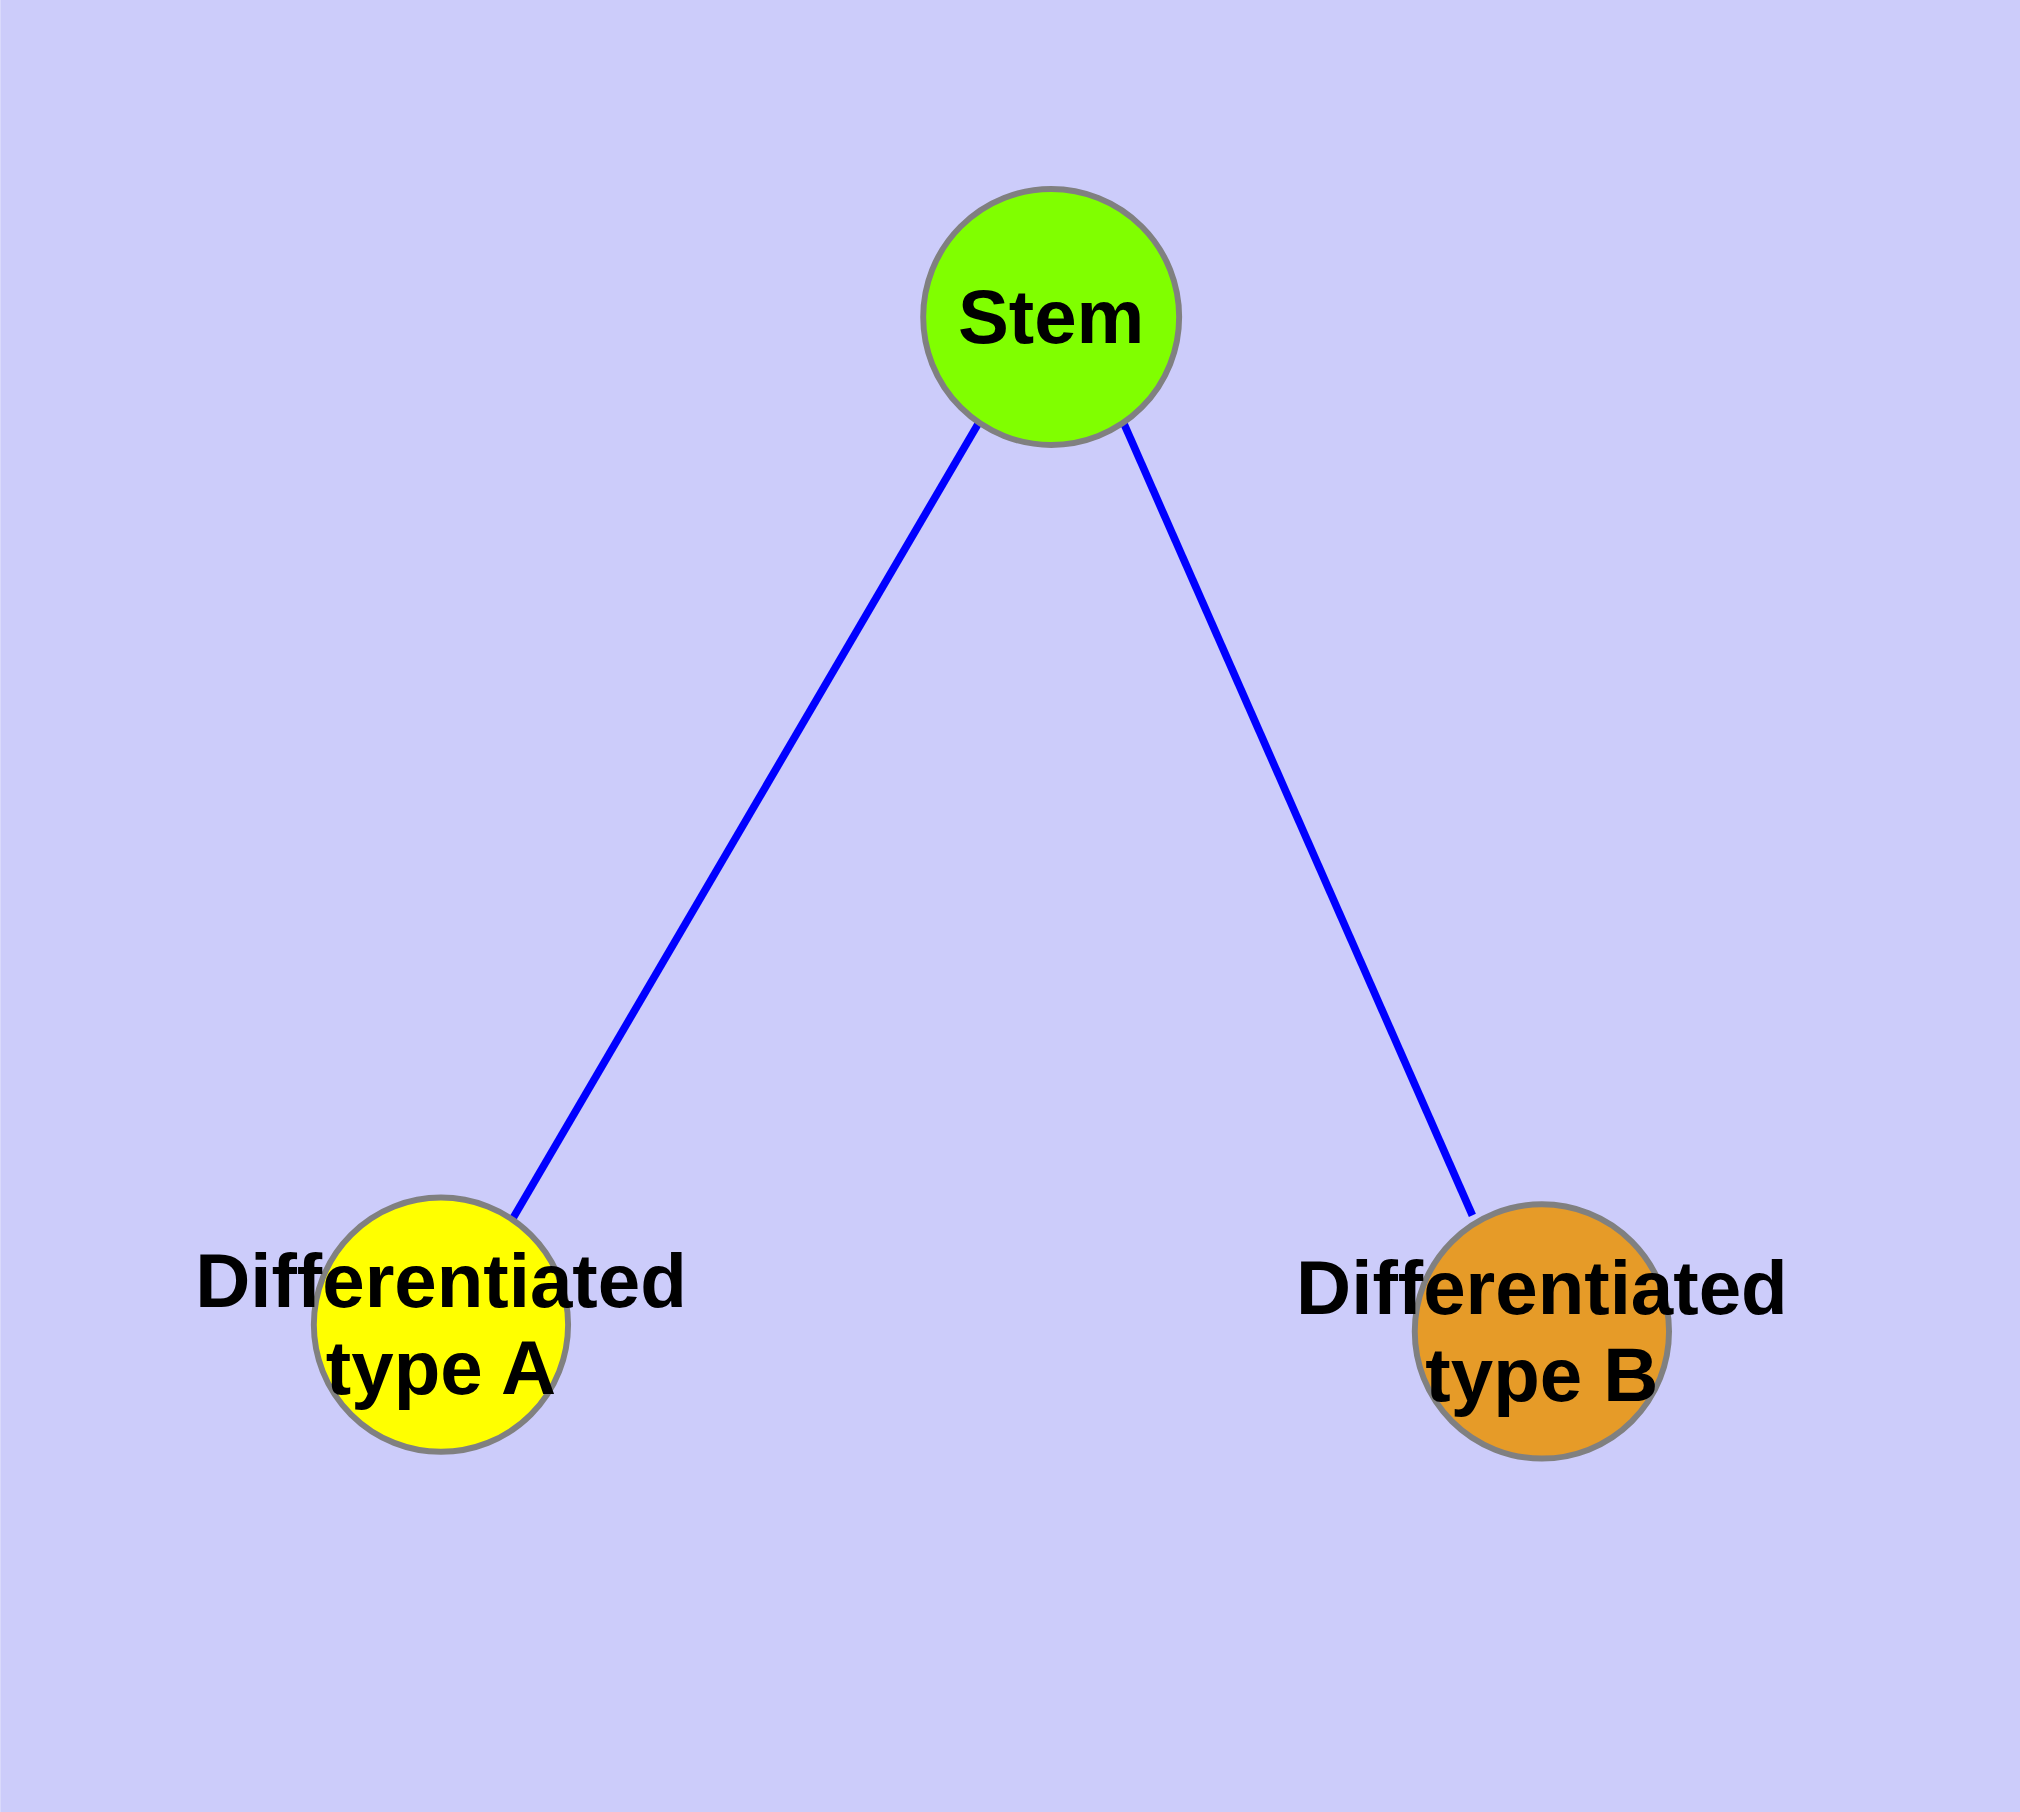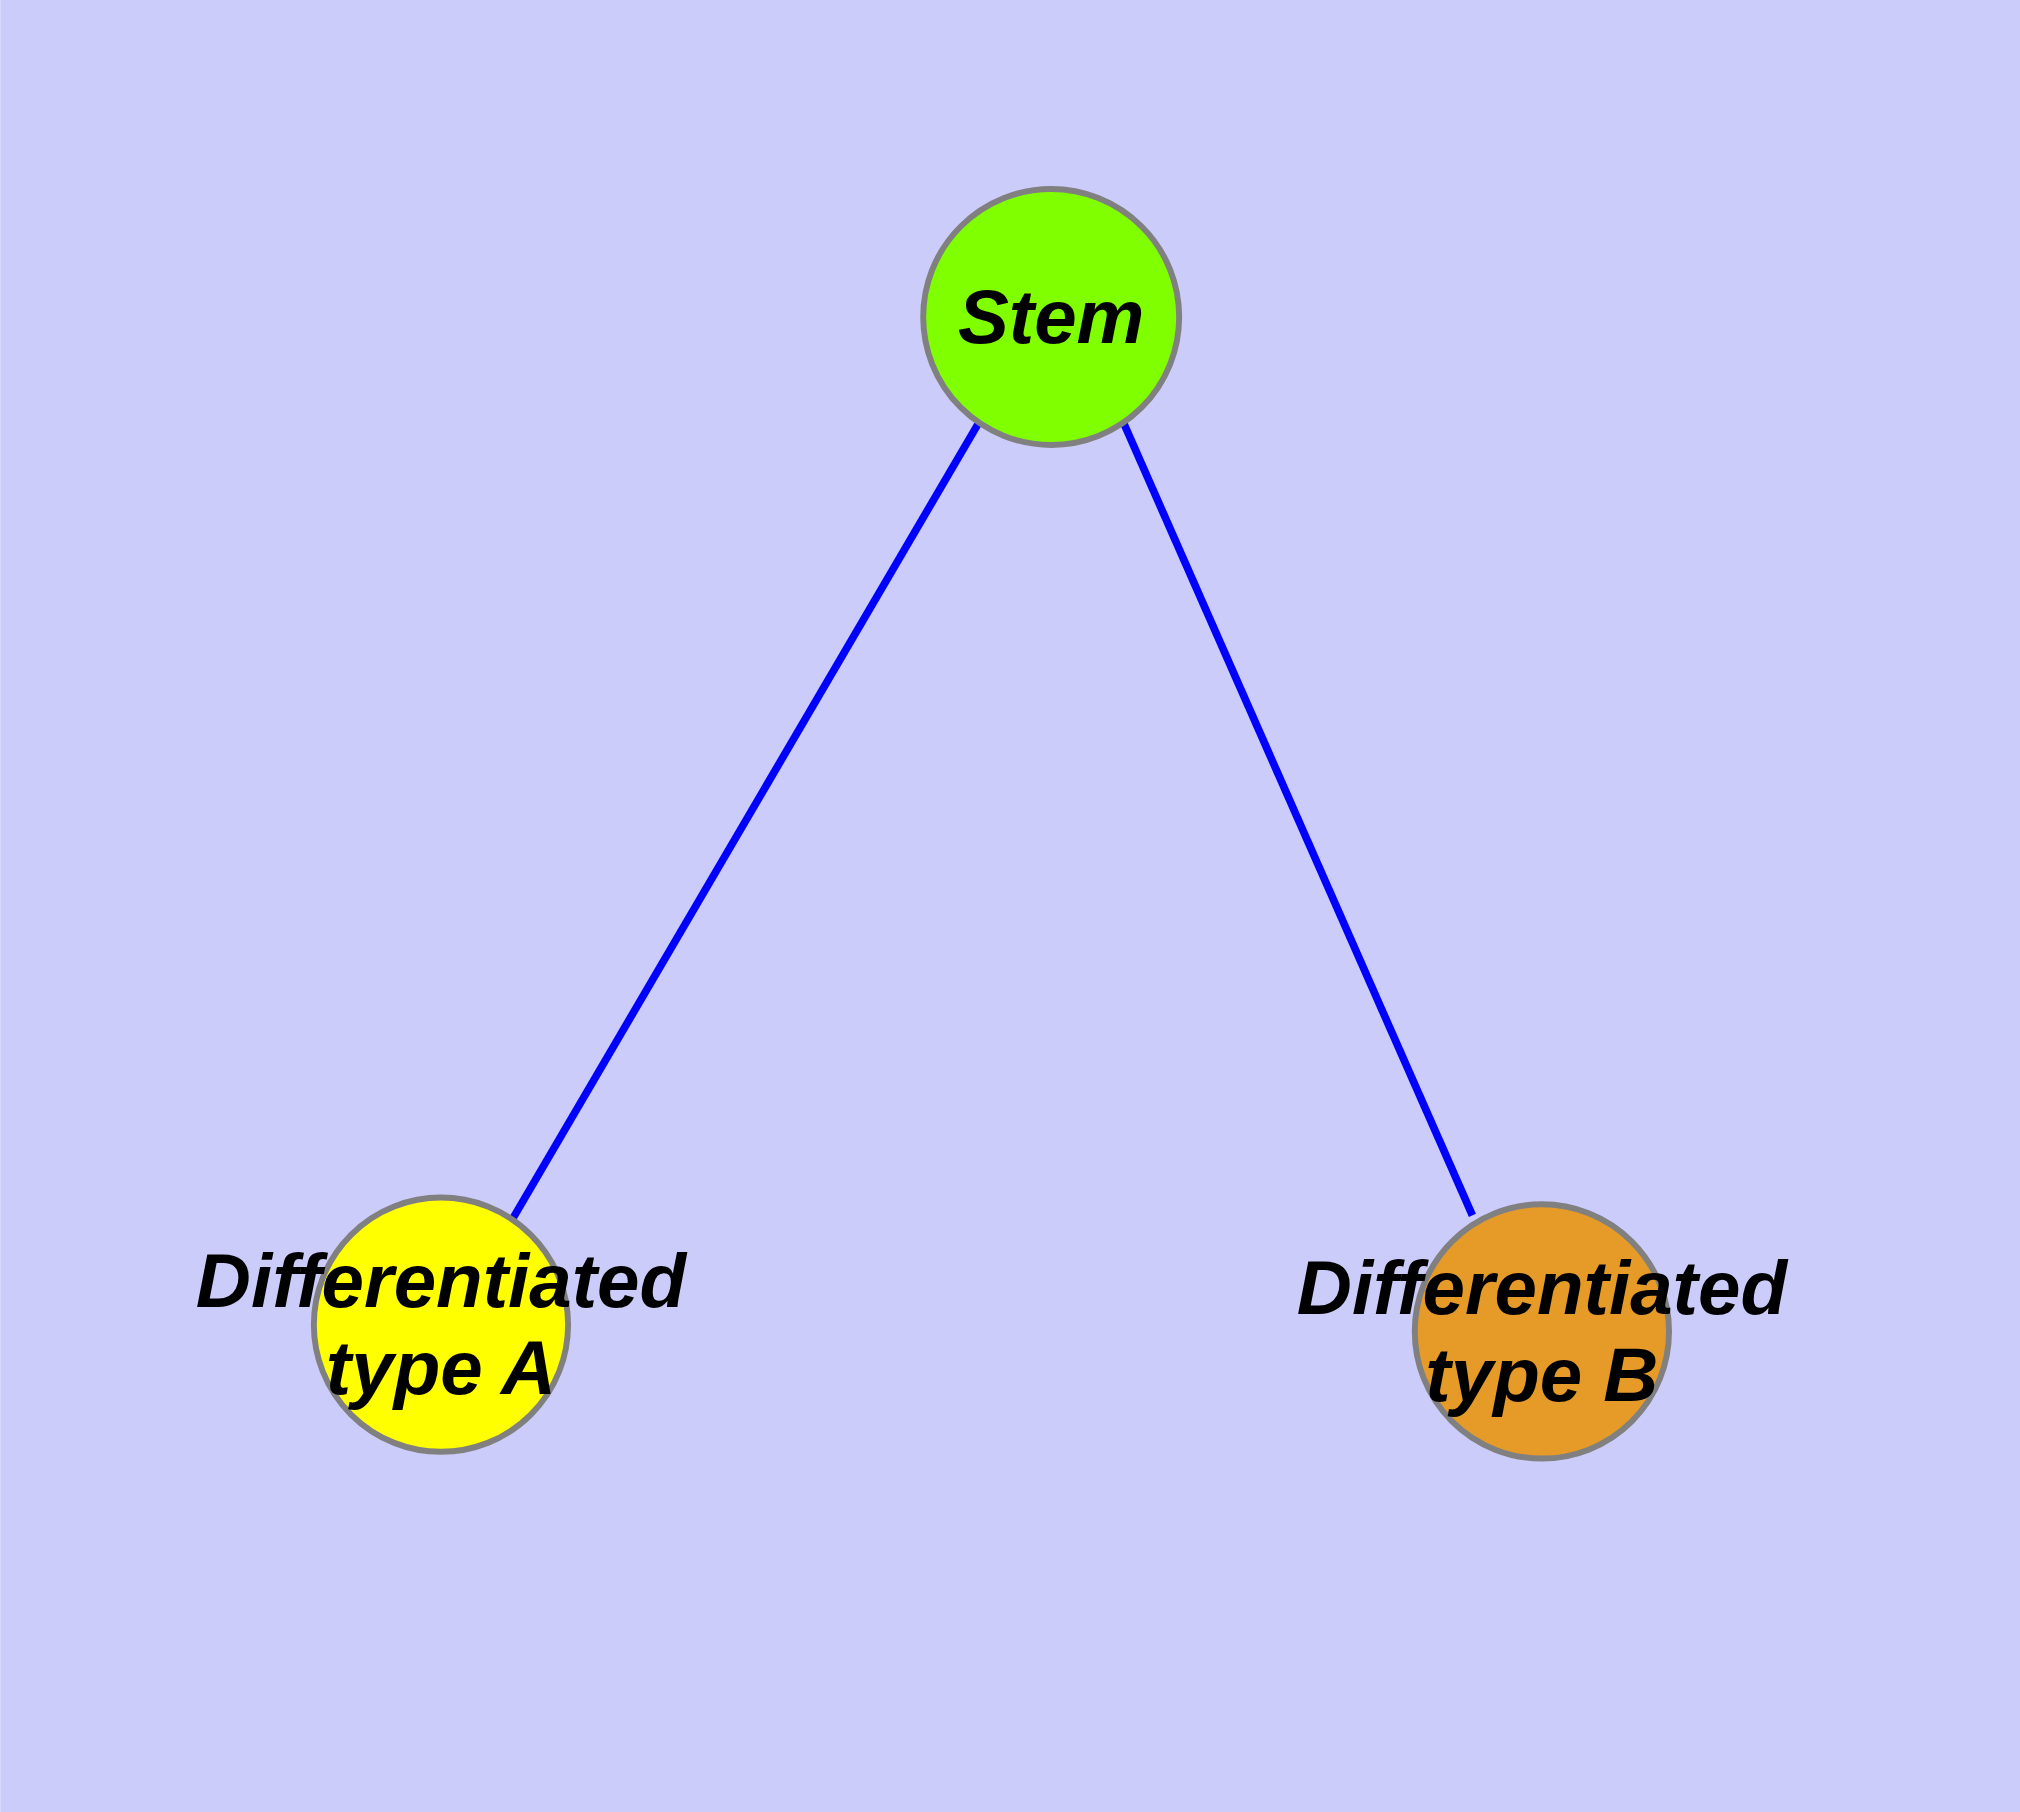--- a/index.html
+++ b/index.html
@@ -6,21 +6,20 @@
     margin: 0;
     padding: 0;
     background: #ffffff;
   }
   #canvas {
     position: relative;
     width: 2021px;
     height: 1812px;
     overflow: hidden;
     font-family: "Liberation Sans", sans-serif;
-    font-style: italic;
   }
   #graph-svg {
     position: absolute;
     left: 0;
     top: 0;
     width: 2021px;
     height: 1812px;
     display: block;
   }
   .node-label {

